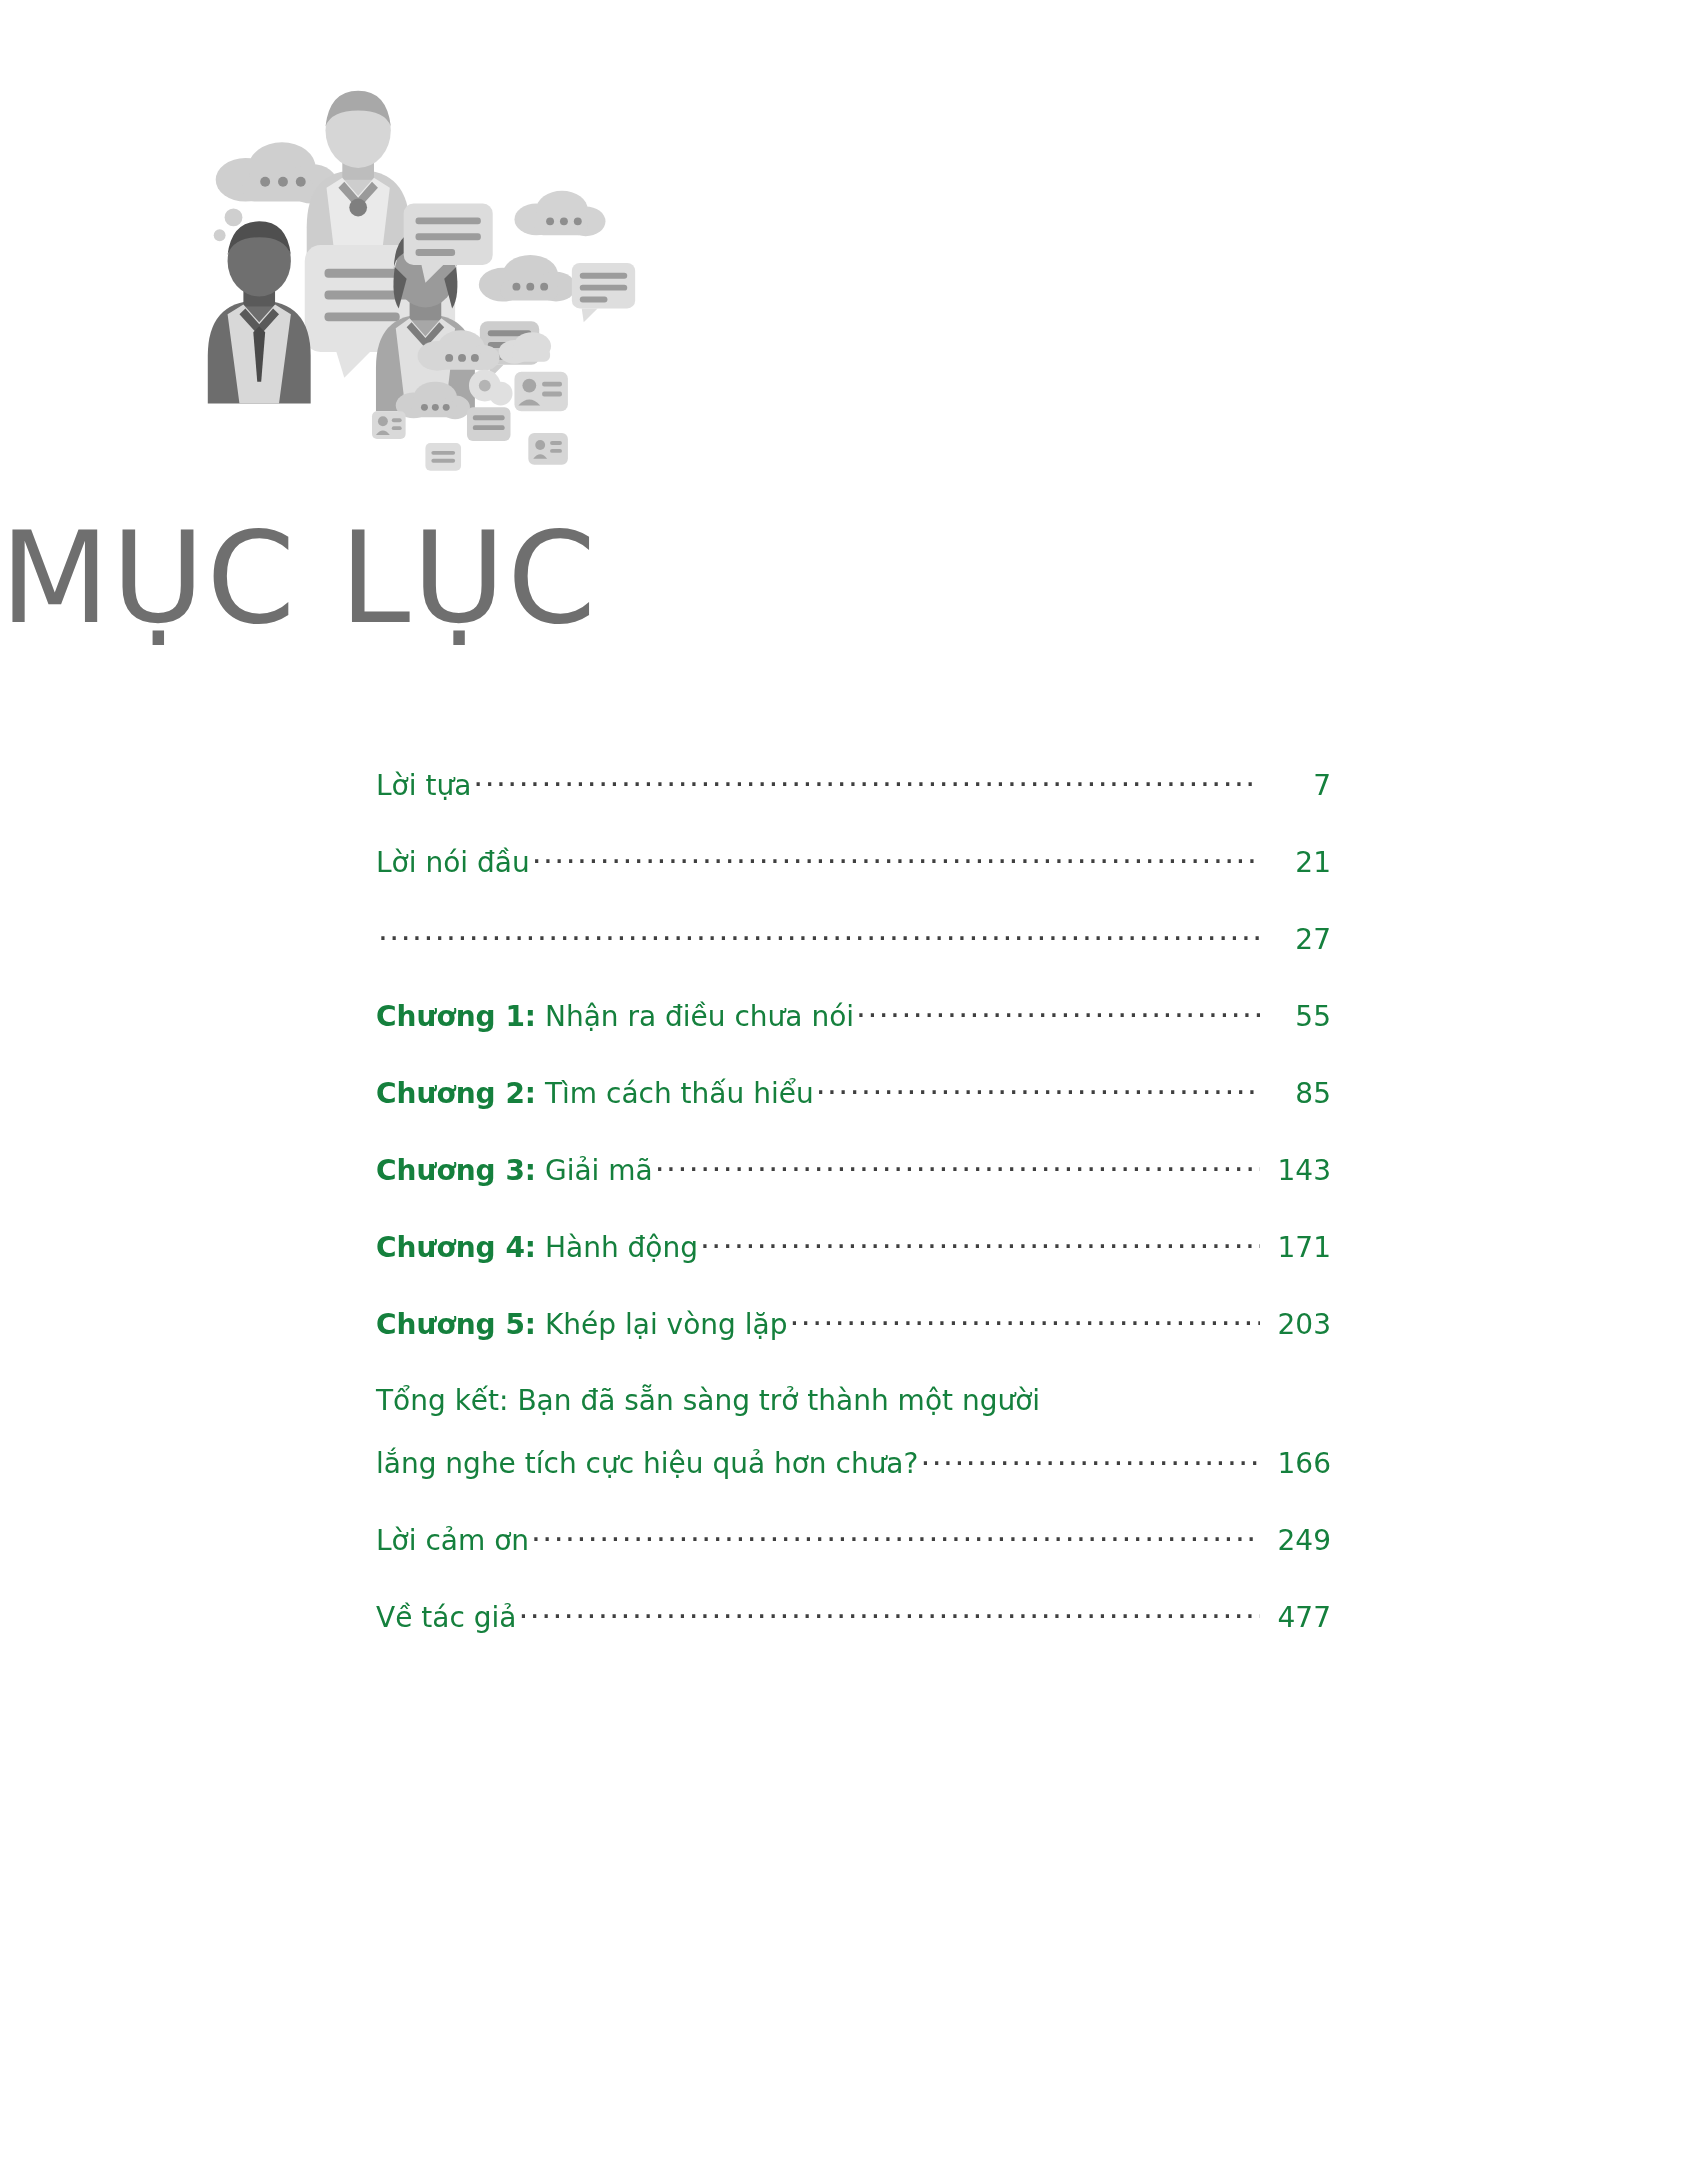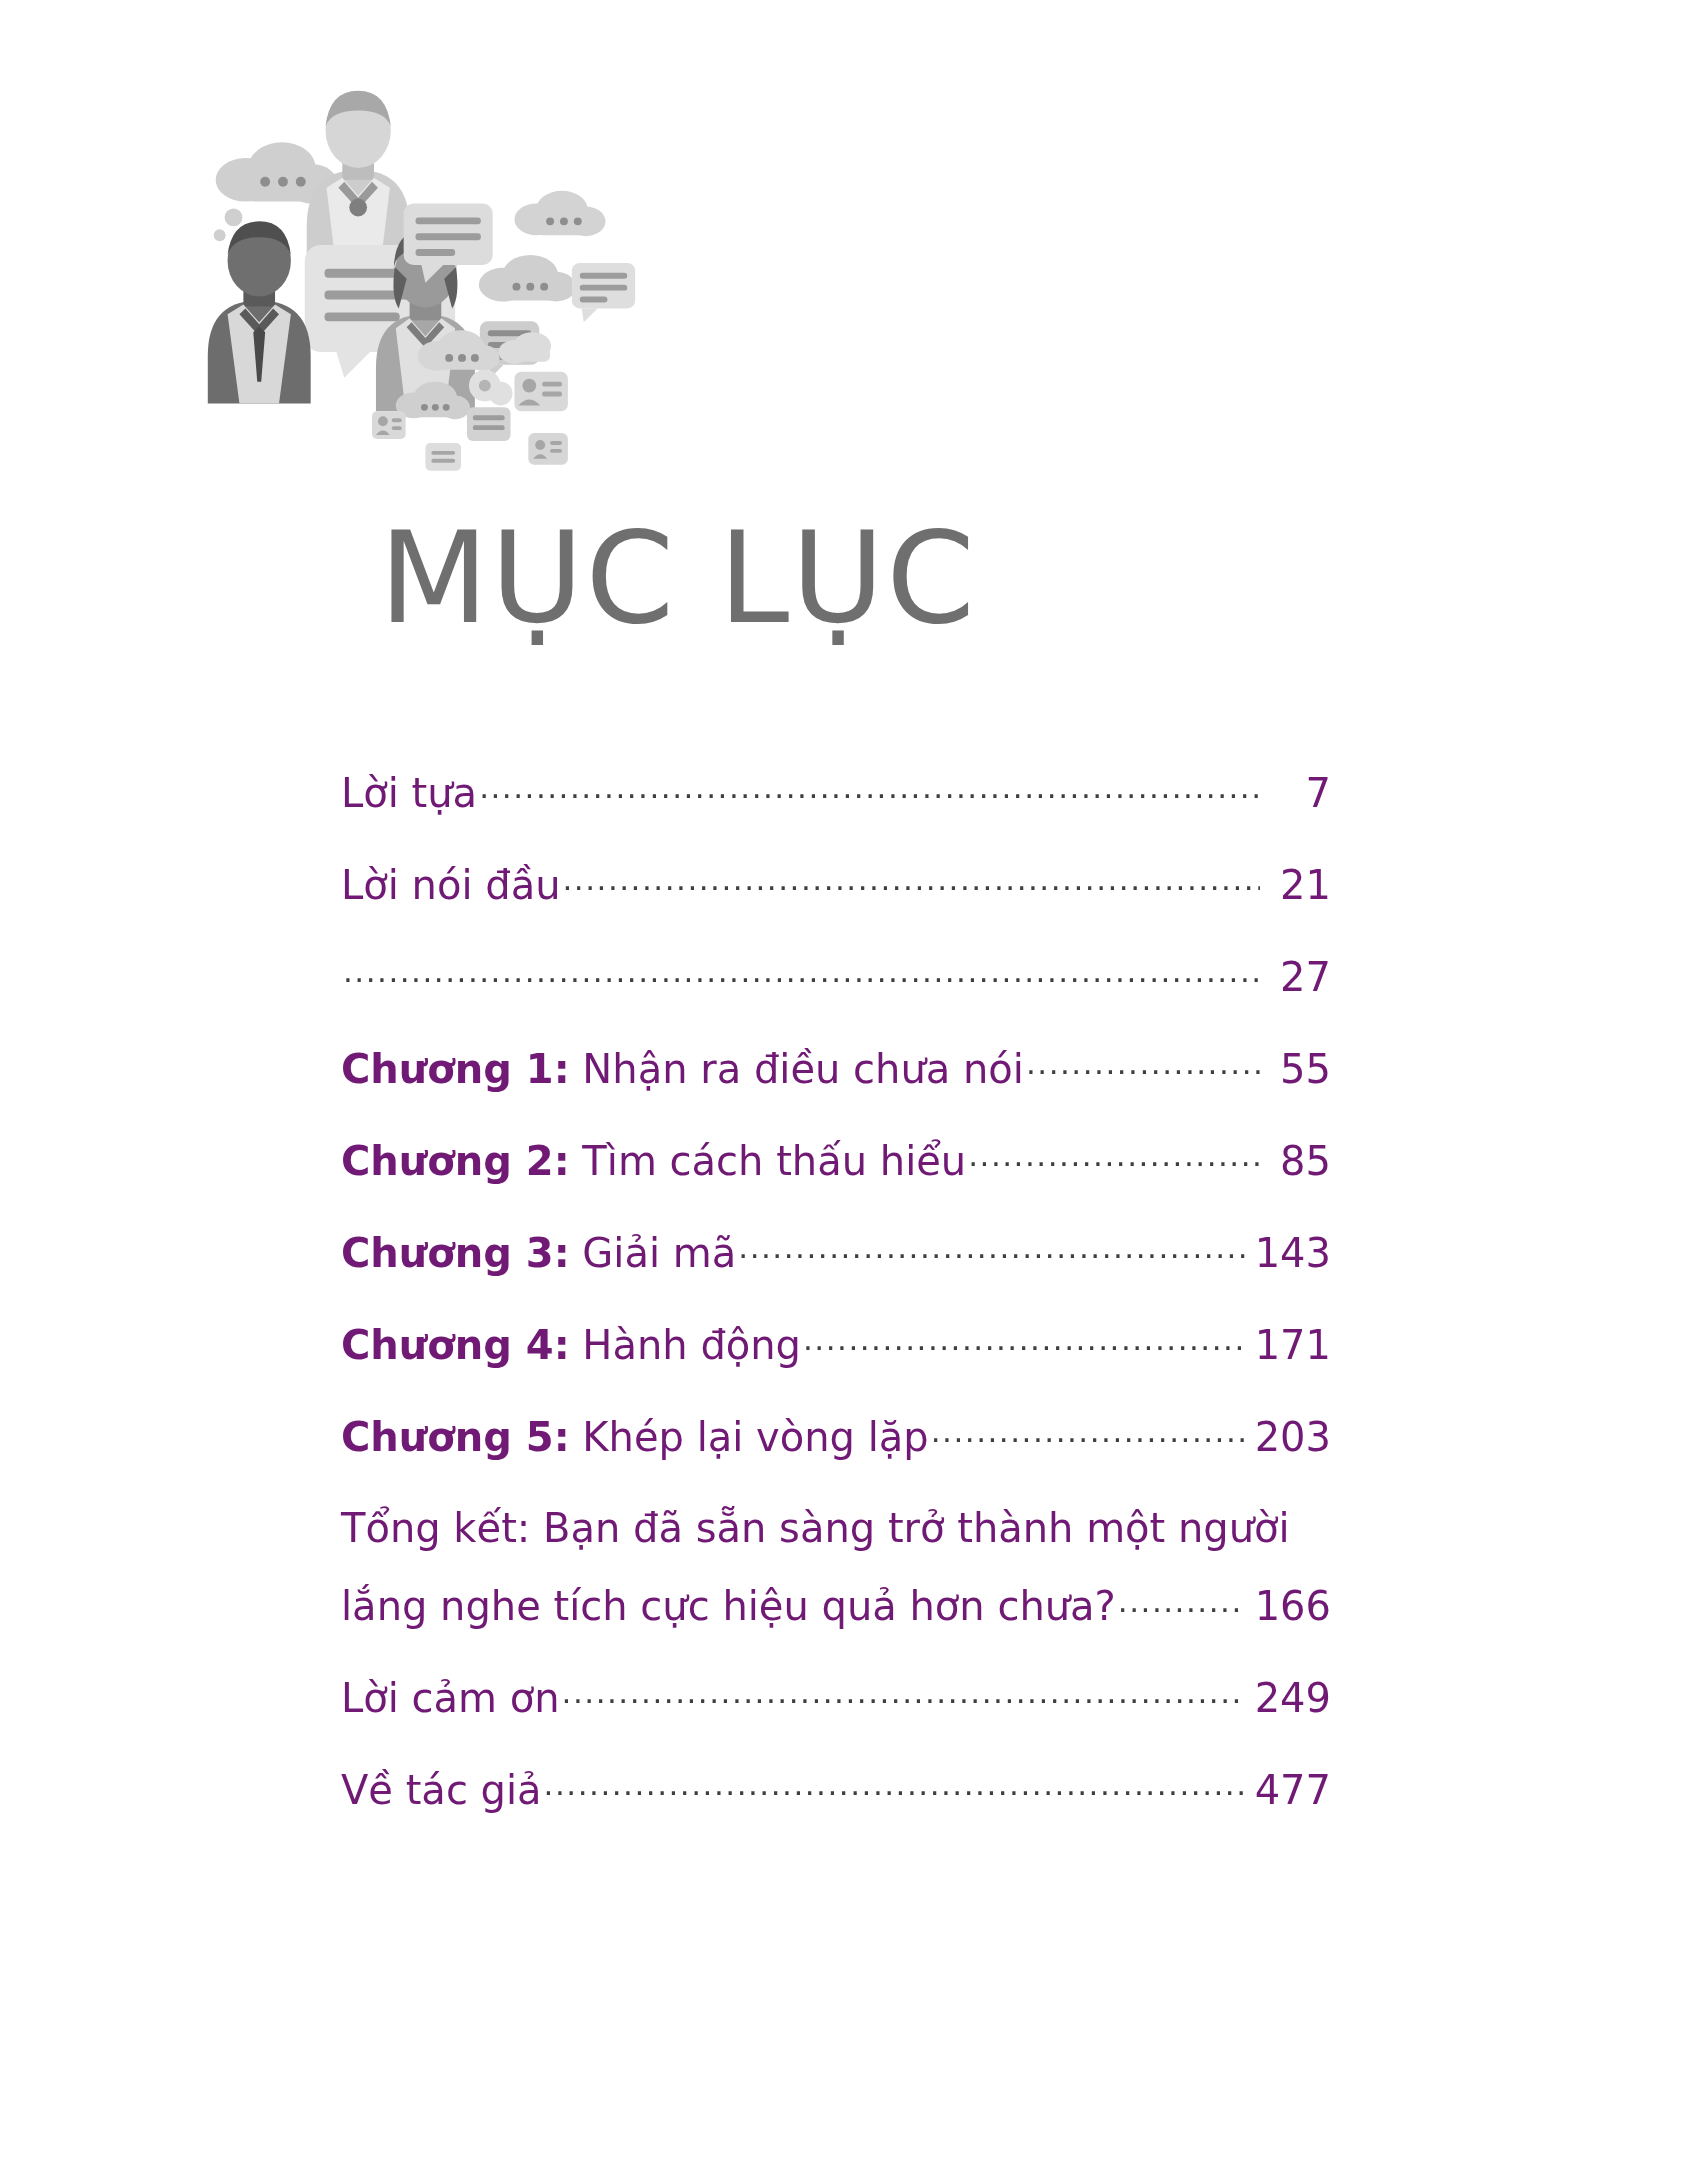--- a/index.html
+++ b/index.html
@@ -31,44 +31,45 @@
     height: 485px;
   }
   .illustration svg { display: block; }
 
   
   .toc-title {
     position: absolute;
     left: 0;
     top: 515px;
     width: 1356px;
-    text-align: center;
+    text-align: left;
     font-size: 127px;
     line-height: 1.0;
     letter-spacing: 2px;
     font-weight: 400;
     color: #6f6f6f;
     font-family: "DejaVu Sans", "Liberation Sans", sans-serif;
   }
 
   
   .toc-list {
     position: absolute;
     left: 341px;
     top: 767px;
     width: 990px;
   }
   .toc-entry {
     display: flex;
     align-items: baseline;
-    font-size: 40px;
+    font-size: 28px;
     line-height: 1.25;
-    color: #701a75;
+    color: #15803d;
     margin-bottom: 41px;
     white-space: nowrap;
+    margin-left: 35px;
   }
   .toc-entry .label {
     flex: 0 0 auto;
   }
   .toc-entry .label .strong {
     font-weight: 700;
   }
   .toc-entry .leader {
     flex: 1 1 auto;
     overflow: hidden;

